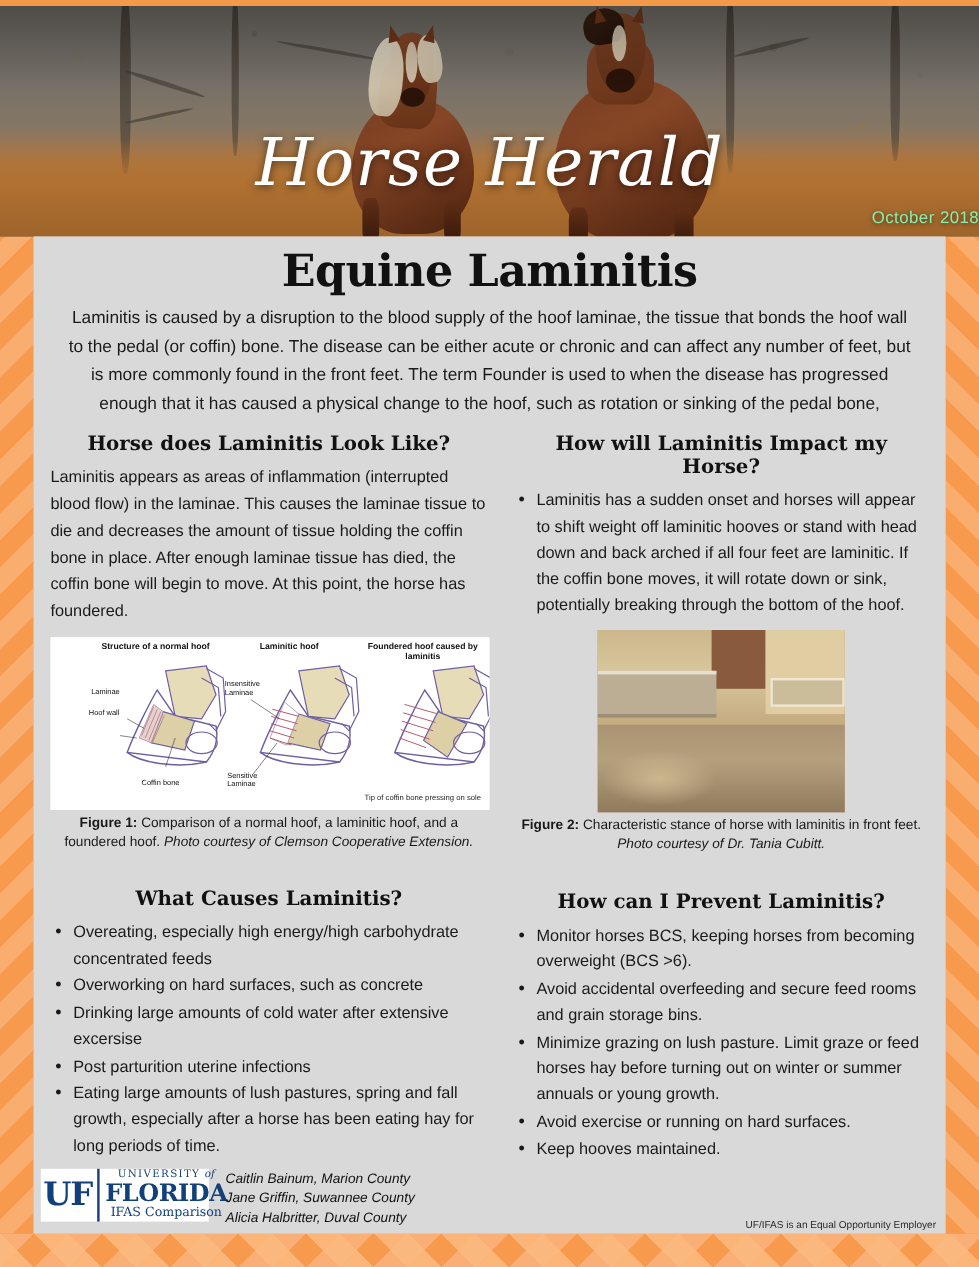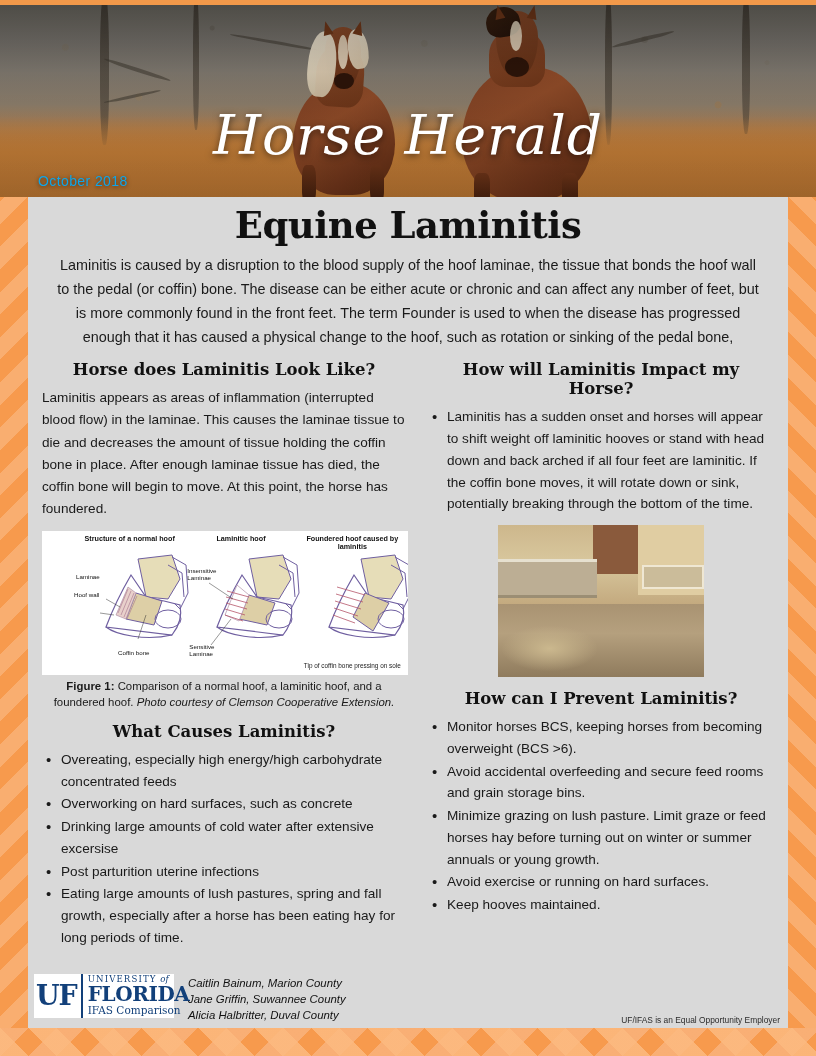--- a/index.html
+++ b/index.html
@@ -148,27 +148,26 @@
     font-size: 55px;
     line-height: 1;
     letter-spacing: 1px;
     text-shadow: 0 2px 7px rgba(0,0,0,.55);
     z-index: 4;
   }
   .masthead-date {
     position: absolute;
     left: 0; right: 0;
     top: 168px;
-    text-align: left;
-    color: #0ea5e9;
+    text-align: right;
+    color: #86efac;
     font-size: 14px;
     letter-spacing: .4px;
     text-shadow: 0 1px 4px rgba(0,0,0,.6);
     z-index: 4;
-    margin-left: 38px;
   }
 
   
   .side {
     position: absolute;
     top: 197px;
     bottom: 0;
     width: 28px;
     z-index: 2;
   }
@@ -251,21 +250,21 @@
   .col { width: 364px; }
 
   .sec-head {
     text-align: center;
     font-family: "DejaVu Serif", serif;
     font-weight: bold;
     font-size: 16.5px;
     color: #111;
     margin: 0 0 8px 0;
   }
-  .sec-head.tight-top { margin-top: 12px; }
+  .sec-head.tight-top { margin-top: 29px; }
 
   p.body {
     font-size: 13.6px;
     line-height: 1.62;
     color: #1a1a1a;
     margin: 0;
   }
 
   ul.bullets {
     list-style: none;
@@ -448,20 +447,21 @@
     gap: 14px;
     padding-top: 4px;
   }
   .uf-logo {
     width: 140px;
     height: 44px;
     background: #fff;
     display: flex;
     align-items: stretch;
     flex: none;
+    text-align: center;
   }
   .uf-mark {
     font-family: "DejaVu Serif", serif;
     font-weight: bold;
     font-size: 27px;
     color: #12407a;
     line-height: 44px;
     padding: 0 4px 0 2px;
     letter-spacing: -1px;
   }
@@ -683,21 +683,21 @@
           <li>Drinking large amounts of cold water after extensive excersise</li>
           <li>Post parturition uterine infections</li>
           <li>Eating large amounts of lush pastures, spring and fall growth, especially after a horse has been eating hay for long periods of time.</li>
         </ul>
       </div>
 
       <div class="col">
 
         <h2 class="sec-head">How will Laminitis Impact my Horse?</h2>
         <ul class="bullets">
-          <li>Laminitis has a sudden onset and horses will appear to shift weight off laminitic hooves or stand with head down and back arched if all four feet are laminitic.  If the coffin bone moves, it will rotate down or sink, potentially breaking through the bottom of the time.</li>
+          <li>Laminitis has a sudden onset and horses will appear to shift weight off laminitic hooves or stand with head down and back arched if all four feet are laminitic.  If the coffin bone moves, it will rotate down or sink, potentially breaking through the bottom of the hoof.</li>
         </ul>
 
         <div class="fig2-wrap">
           <div class="f2-sky"></div>
           <div class="f2-wallA"></div>
           <div class="f2-wallB"></div>
           <div class="f2-rail"></div>
           <div class="f2-rail2"></div>
           <div class="f2-ground"></div>
           <div class="f2-straw"></div>
@@ -709,20 +709,25 @@
             <div class="f2-mane"></div>
             <div class="f2-tail"></div>
             <div class="f2-leg" style="left:31%; top:58%; height:32%;"></div>
             <div class="f2-sock" style="left:30.3%; top:87%;"></div>
             <div class="f2-leg" style="left:36%; top:58%; height:30%;"></div>
             <div class="f2-leg" style="left:68%; top:58%; height:34%;"></div>
             <div class="f2-leg" style="left:74%; top:58%; height:33%;"></div>
           </div>
         </div>
 
+        <div class="fig-caption">
+          <span class="lbl">Figure 2:</span>
+          <span>Characteristic stance of horse with laminitis in front feet.</span><br>
+          <span class="credit">Photo courtesy of Dr. Tania Cubitt.</span>
+        </div>
 
         <h2 class="sec-head tight-top">How can I Prevent Laminitis?</h2>
         <ul class="bullets">
           <li>Monitor horses BCS, keeping horses from becoming overweight (BCS &gt;6).</li>
           <li>Avoid accidental overfeeding and secure feed rooms and grain storage bins.</li>
           <li>Minimize grazing on lush pasture.  Limit graze or feed horses hay before turning out on winter or summer annuals or young growth.</li>
           <li>Avoid exercise or running on hard surfaces.</li>
           <li>Keep hooves maintained.</li>
         </ul>
       </div>

